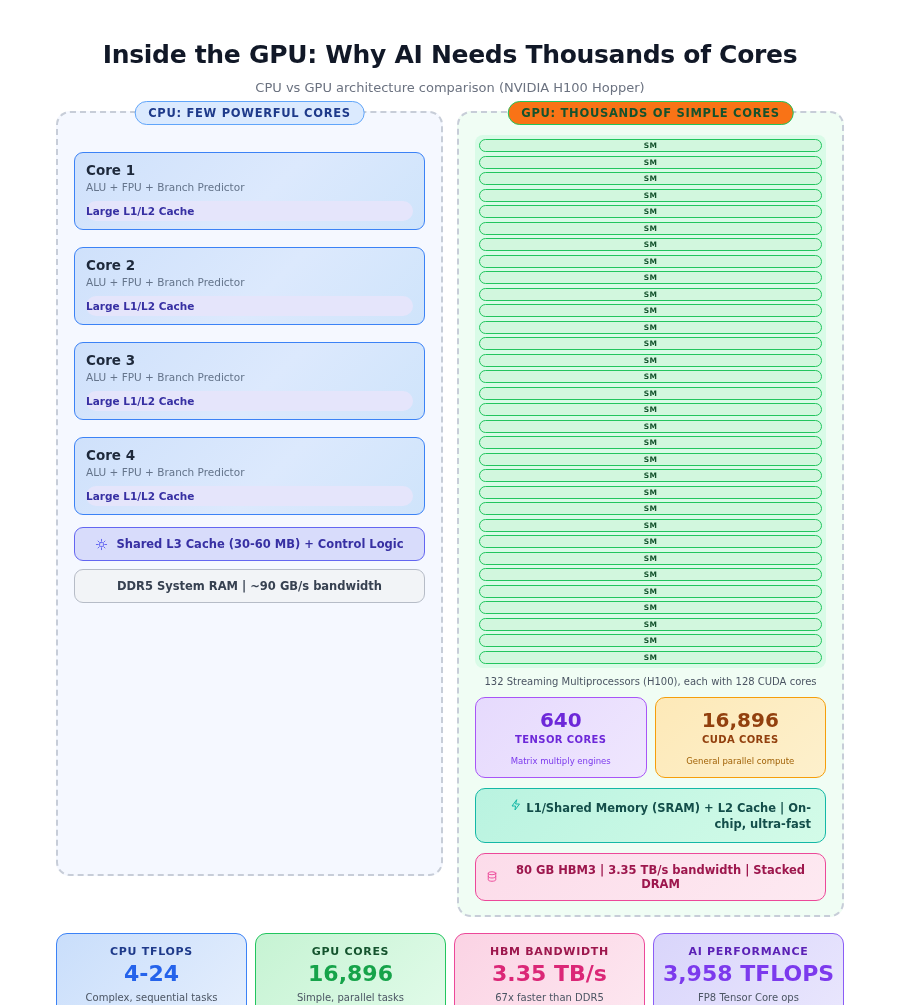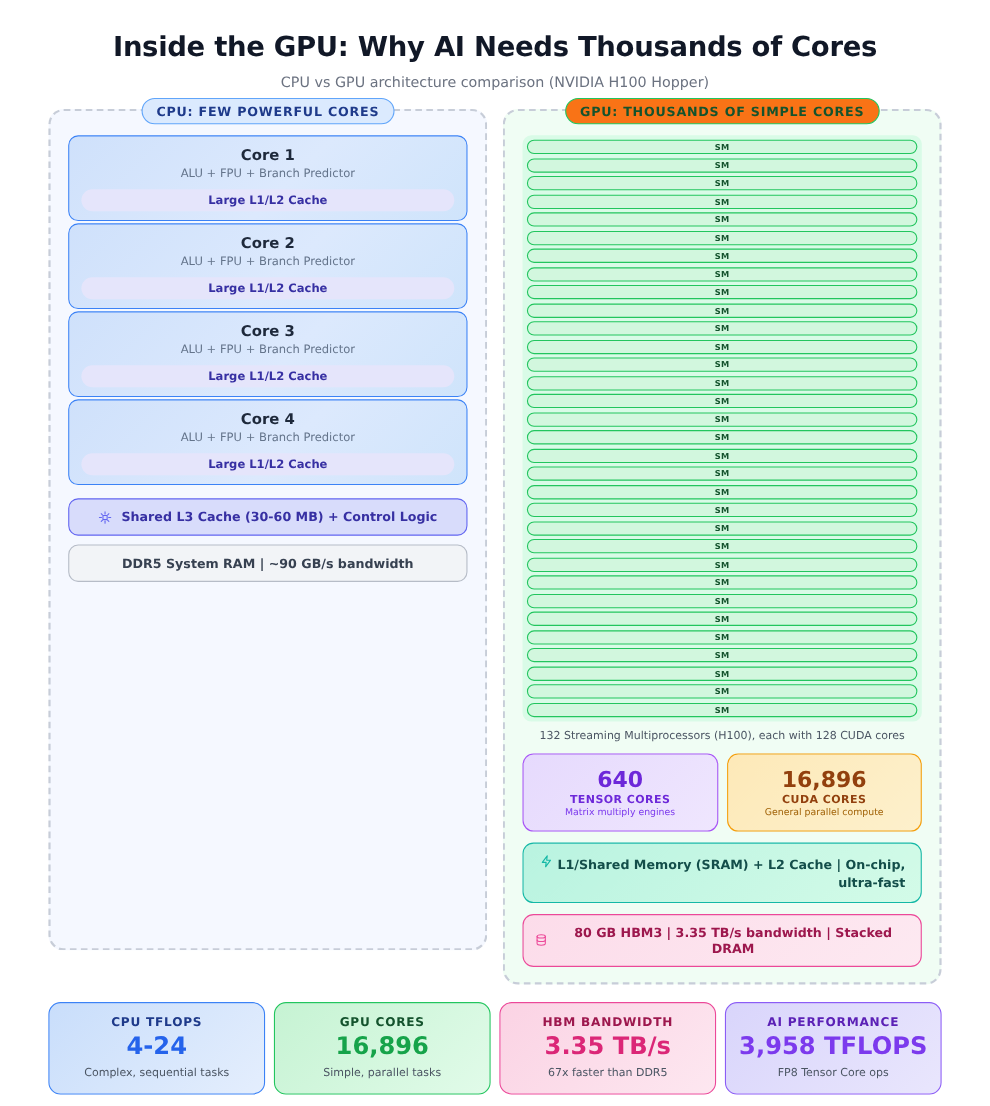--- a/index.html
+++ b/index.html
@@ -9,21 +9,21 @@
     height: 1005px;
     background: #ffffff;
     font-family: "DejaVu Sans", "Liberation Sans", sans-serif;
     overflow: hidden;
   }
 
   .page {
     position: relative;
     width: 900px;
     height: 1005px;
-    padding: 4px;
+    padding: 16px;
   }
 
   
   .header { text-align: center; padding-top: 24px; }
   .title {
     font-size: 25px;
     font-weight: bold;
     color: #111827;
     letter-spacing: -0.3px;
   }
@@ -74,21 +74,22 @@
     color: #14532d;
   }
 
   
   .core-card {
     background: linear-gradient(135deg, #cfe1fb 0%, #dce9fd 55%, #cfe4fb 100%);
     border: 1.5px solid #3b82f6;
     border-radius: 9px;
     padding: 9px 11px 8px 11px;
     margin-bottom: 2px;
-    text-align: center;
+    text-align: left;
+    margin-top: 17px;
   }
   .core-title {
     font-size: 13.5px;
     font-weight: bold;
     color: #1e293b;
   }
   .core-sub {
     font-size: 10.5px;
     color: #64748b;
     margin-top: 3px;
@@ -178,21 +179,21 @@
     border: 1.5px solid #f59e0b;
   }
   .core-stat .big { font-size: 20px; font-weight: bold; }
   .stat-tensor .big { color: #6d28d9; }
   .stat-cuda  .big { color: #92400e; }
   .core-stat .lbl {
     font-size: 10px; font-weight: bold; letter-spacing: 0.4px; margin-top: 2px;
   }
   .stat-tensor .lbl { color: #6d28d9; }
   .stat-cuda  .lbl { color: #92400e; }
-  .core-stat .note { font-size: 8.5px; margin-top: 1px; }
+  .core-stat .note { font-size: 8.5px; margin-top: 11px; }
   .stat-tensor .note { color: #7c3aed; }
   .stat-cuda  .note { color: #a16207; }
 
   .mem-sram {
     margin-top: 10px;
     background: linear-gradient(135deg, #b9f3e0 0%, #d3fbe8 100%);
     border: 1.5px solid #14b8a6;
     border-radius: 10px;
     padding: 9px 14px;
     text-align: right;

